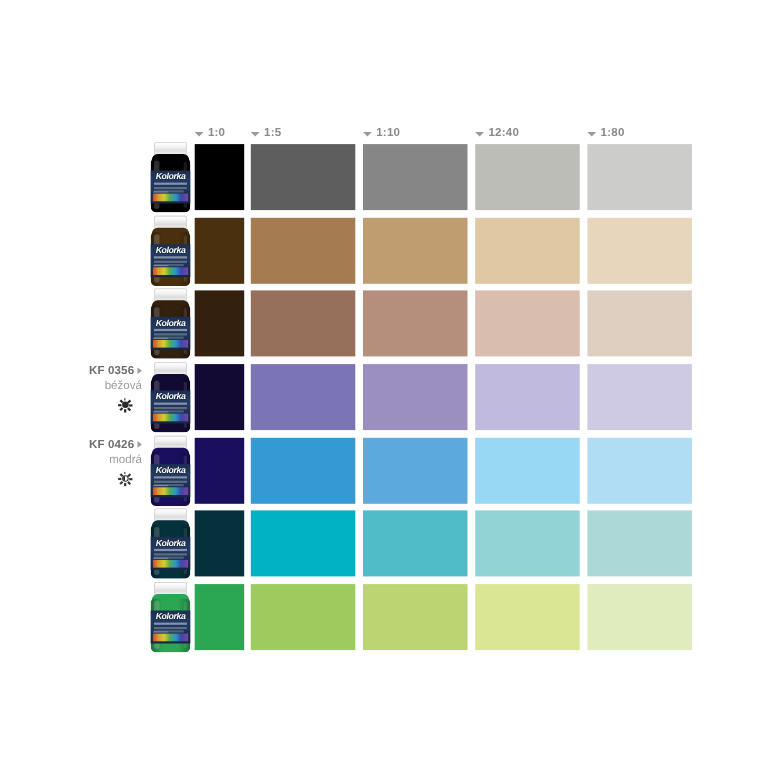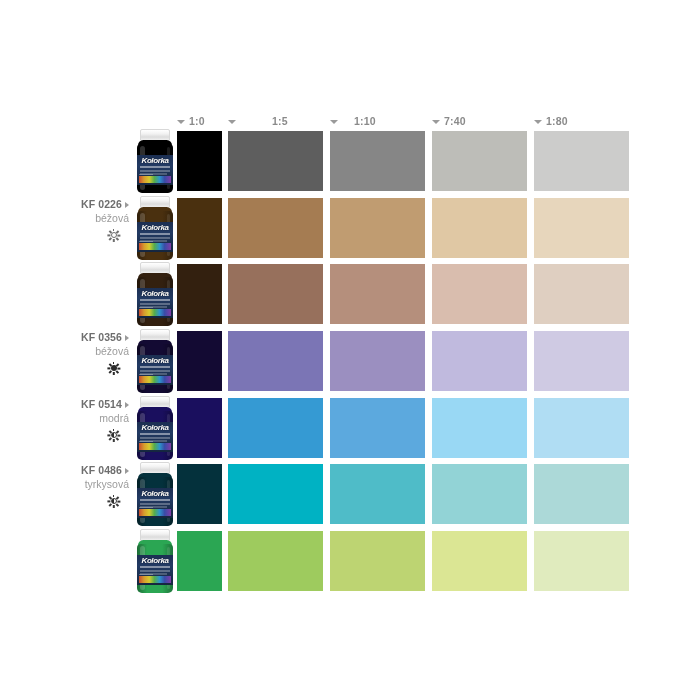--- a/index.html
+++ b/index.html
@@ -273,31 +273,31 @@
 </head>
 <body>
 
 <div id="chart-root">
 
   <div class="header-row">
       <div class="col-head" style="position: absolute; left: -4px; width: 45px;">
         <span class="caret"></span>
         <span>1:0</span>
       </div>
-      <div class="col-head" style="position: absolute; left: 47px; width: 95px; gap: 32px;">
+      <div class="col-head" style="position: absolute; left: 47px; width: 95px;">
         <span class="caret"></span>
         <span>1:5</span>
       </div>
-      <div class="col-head" style="position: absolute; left: 149px; width: 95px; gap: 12px;">
+      <div class="col-head" style="position: absolute; left: 149px; width: 95px;">
         <span class="caret"></span>
         <span>1:10</span>
       </div>
       <div class="col-head" style="position: absolute; left: 251px; width: 95px;">
         <span class="caret"></span>
-        <span>7:40</span>
+        <span>12:40</span>
       </div>
       <div class="col-head" style="position: absolute; left: 353px; width: 95px;">
         <span class="caret"></span>
         <span>1:80</span>
       </div>
     </div>
 
   <div id="rows-host">
       <div class="row" style="top: 131px;">
         <div class="bottle">
@@ -315,37 +315,20 @@
             <div class="swatchstrip"></div>
           </div>
         </div>
         <div class="swatch" style="left: 177px; width: 45px; height: 60px; background: rgb(0, 0, 0);"></div>
         <div class="swatch" style="left: 228px; width: 95px; height: 60px; background: rgb(94, 94, 94);"></div>
         <div class="swatch" style="left: 330px; width: 95px; height: 60px; background: rgb(134, 134, 134);"></div>
         <div class="swatch" style="left: 432px; width: 95px; height: 60px; background: rgb(189, 189, 184);"></div>
         <div class="swatch" style="left: 534px; width: 95px; height: 60px; background: rgb(204, 204, 203);"></div>
       </div>
       <div class="row" style="top: 198px;">
-        <div class="label-block">
-          <div class="code-line"><span>KF 0226</span><span class="arrow"></span></div>
-          <div class="name-line">béžová</div>
-          <div class="sun-wrap">
-            <div class="sun hollow">
-              <div class="core"></div>
-              <div class="ray" style="transform: rotate(0deg);"></div>
-              <div class="ray" style="transform: rotate(45deg);"></div>
-              <div class="ray" style="transform: rotate(90deg);"></div>
-              <div class="ray" style="transform: rotate(135deg);"></div>
-              <div class="ray" style="transform: rotate(180deg);"></div>
-              <div class="ray" style="transform: rotate(225deg);"></div>
-              <div class="ray" style="transform: rotate(270deg);"></div>
-              <div class="ray" style="transform: rotate(315deg);"></div>
-            </div>
-          </div>
-        </div>
         <div class="bottle">
           <div class="cap"></div>
           <div class="shoulder" style="background: linear-gradient(rgb(74, 48, 15) 0%, rgb(74, 48, 15) 100%);"></div>
           <div class="body" style="background: linear-gradient(to right, rgba(0, 0, 0, 0.35) 0%, rgb(74, 48, 15) 28%, rgb(74, 48, 15) 70%, rgba(0, 0, 0, 0.3) 100%), rgb(74, 48, 15);"></div>
           <div class="gloss"></div>
           <div class="gloss2"></div>
           <div class="label">
             <div class="brand">Kolorka</div>
             <div class="sub"></div>
             <div class="txt1"></div>
@@ -416,21 +399,21 @@
           </div>
         </div>
         <div class="swatch" style="left: 177px; width: 45px; height: 60px; background: rgb(19, 10, 51);"></div>
         <div class="swatch" style="left: 228px; width: 95px; height: 60px; background: rgb(123, 117, 181);"></div>
         <div class="swatch" style="left: 330px; width: 95px; height: 60px; background: rgb(155, 143, 192);"></div>
         <div class="swatch" style="left: 432px; width: 95px; height: 60px; background: rgb(192, 186, 222);"></div>
         <div class="swatch" style="left: 534px; width: 95px; height: 60px; background: rgb(207, 202, 227);"></div>
       </div>
       <div class="row" style="top: 398px;">
         <div class="label-block">
-          <div class="code-line"><span>KF 0514</span><span class="arrow"></span></div>
+          <div class="code-line"><span>KF 0426</span><span class="arrow"></span></div>
           <div class="name-line">modrá</div>
           <div class="sun-wrap">
             <div class="sun half">
               <div class="core"></div>
               <div class="ray" style="transform: rotate(0deg);"></div>
               <div class="ray" style="transform: rotate(45deg);"></div>
               <div class="ray" style="transform: rotate(90deg);"></div>
               <div class="ray" style="transform: rotate(135deg);"></div>
               <div class="ray" style="transform: rotate(180deg);"></div>
               <div class="ray" style="transform: rotate(225deg);"></div>
@@ -454,37 +437,20 @@
             <div class="swatchstrip"></div>
           </div>
         </div>
         <div class="swatch" style="left: 177px; width: 45px; height: 60px; background: rgb(26, 15, 94);"></div>
         <div class="swatch" style="left: 228px; width: 95px; height: 60px; background: rgb(53, 154, 211);"></div>
         <div class="swatch" style="left: 330px; width: 95px; height: 60px; background: rgb(92, 169, 222);"></div>
         <div class="swatch" style="left: 432px; width: 95px; height: 60px; background: rgb(153, 216, 244);"></div>
         <div class="swatch" style="left: 534px; width: 95px; height: 60px; background: rgb(176, 221, 243);"></div>
       </div>
       <div class="row" style="top: 464px;">
-        <div class="label-block">
-          <div class="code-line"><span>KF 0486</span><span class="arrow"></span></div>
-          <div class="name-line">tyrkysová</div>
-          <div class="sun-wrap">
-            <div class="sun half">
-              <div class="core"></div>
-              <div class="ray" style="transform: rotate(0deg);"></div>
-              <div class="ray" style="transform: rotate(45deg);"></div>
-              <div class="ray" style="transform: rotate(90deg);"></div>
-              <div class="ray" style="transform: rotate(135deg);"></div>
-              <div class="ray" style="transform: rotate(180deg);"></div>
-              <div class="ray" style="transform: rotate(225deg);"></div>
-              <div class="ray" style="transform: rotate(270deg);"></div>
-              <div class="ray" style="transform: rotate(315deg);"></div>
-            </div>
-          </div>
-        </div>
         <div class="bottle">
           <div class="cap"></div>
           <div class="shoulder" style="background: linear-gradient(rgb(4, 49, 60) 0%, rgb(4, 49, 60) 100%);"></div>
           <div class="body" style="background: linear-gradient(to right, rgba(0, 0, 0, 0.35) 0%, rgb(4, 49, 60) 28%, rgb(4, 49, 60) 70%, rgba(0, 0, 0, 0.3) 100%), rgb(4, 49, 60);"></div>
           <div class="gloss"></div>
           <div class="gloss2"></div>
           <div class="label">
             <div class="brand">Kolorka</div>
             <div class="sub"></div>
             <div class="txt1"></div>

